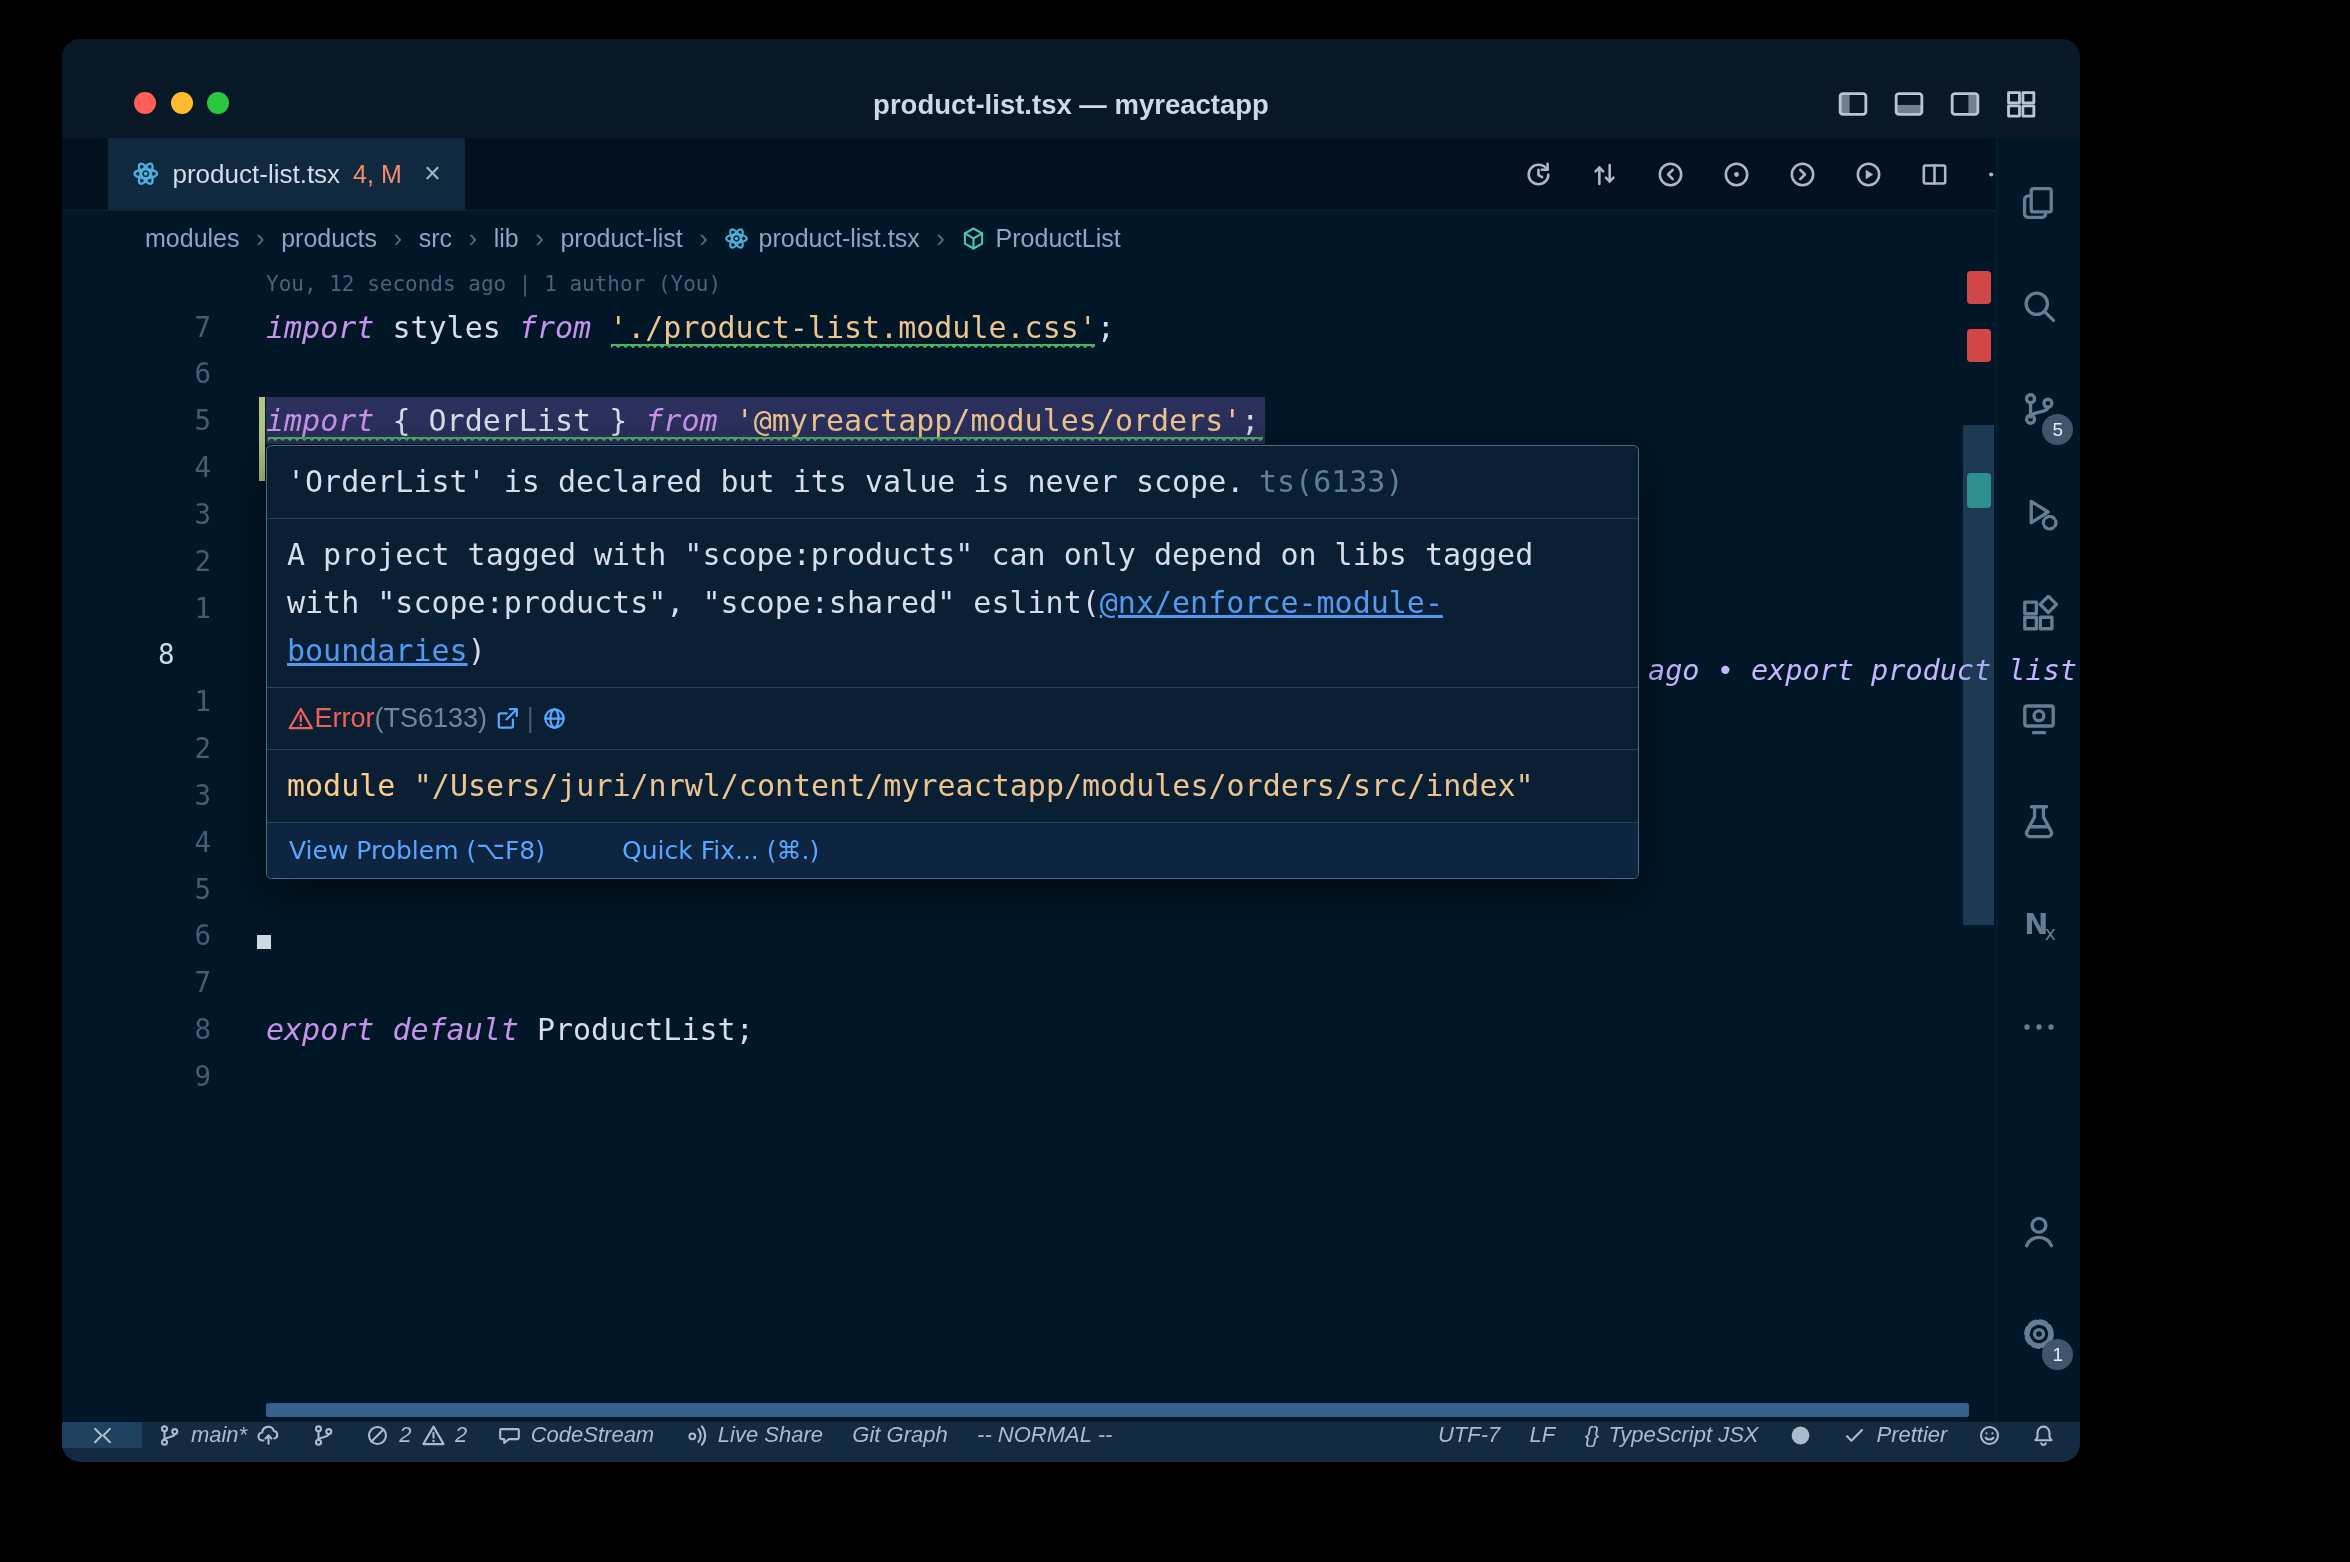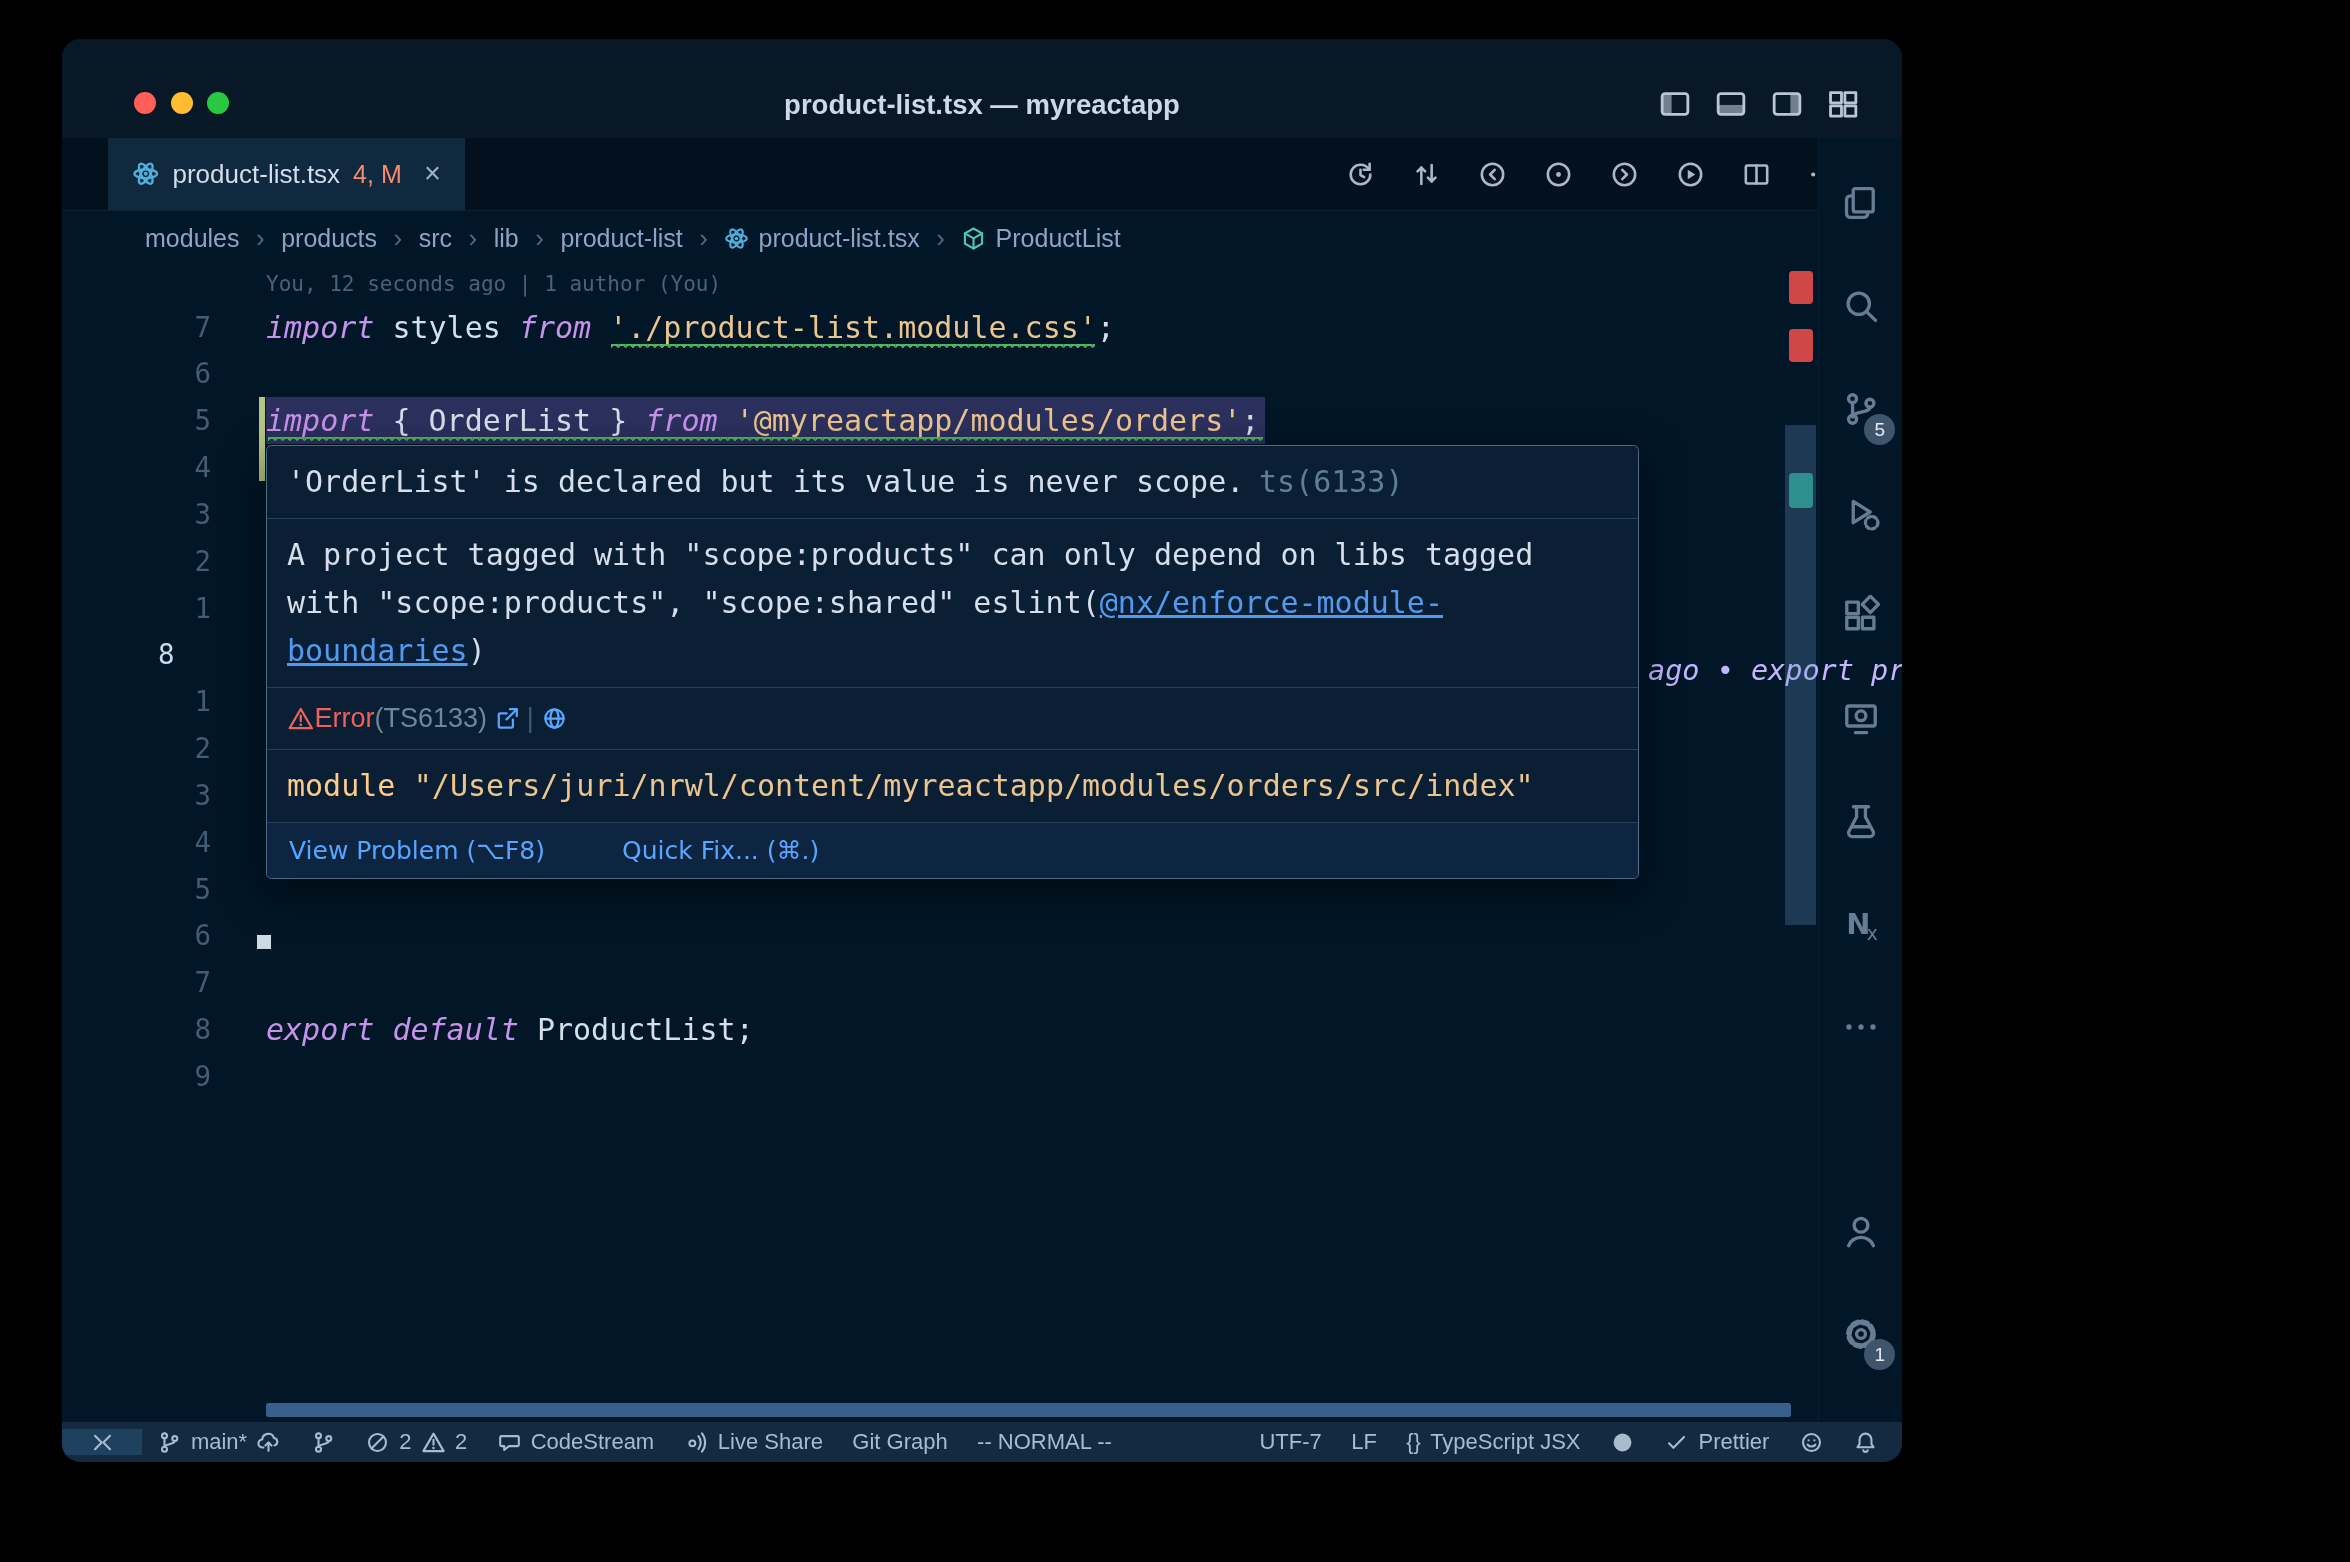--- a/index.html
+++ b/index.html
@@ -1,17 +1,17 @@
 <!DOCTYPE html>
 <html style="font-size:14.7px"><head>
 <meta charset="utf-8">
 <style>
   html,body{margin:0;padding:0;}
   body{width:2351px;height:1563px;background:#000;font-family:"Liberation Sans",sans-serif;position:relative;overflow:hidden;}
-  .window{position:absolute;left:62px;top:39px;width:1840px;height:1423px;background:#011627;border-radius:18.4px;overflow:hidden;box-shadow:0 37px 110px rgba(0,0,0,.85);}
+  .window{position:absolute;left:62px;top:39px;width:2018px;height:1423px;background:#011627;border-radius:18.4px;overflow:hidden;box-shadow:0 37px 110px rgba(0,0,0,.85);}
 
   
   .titlebar{position:absolute;top:0;left:0;right:0;height:99px;background:#081827;}
   .traffic{position:absolute;left:72px;top:53px;display:flex;gap:14.7px;}
   .tl{width:22px;height:22px;border-radius:50%;display:inline-block;}
   .tl-close{background:#ff5f57;} .tl-min{background:#febc2e;} .tl-zoom{background:#28c840;}
   .win-title{position:absolute;left:0;width:100%;top:50px;text-align:center;color:#cfd9e6;font-size:27.5px;font-weight:600;}
   .layout-controls{position:absolute;right:42px;top:48px;display:flex;gap:22px;color:#b9c6d4;}
   .lc-btn{width:34px;height:34px;display:inline-flex;cursor:pointer;}
 
@@ -80,21 +80,21 @@
 
   
   .activitybar{position:absolute;top:99px;right:0;width:84px;bottom:40px;background:#011627;border-left:1.8px solid #0a1e31;display:flex;flex-direction:column;align-items:center;padding-top:37px;box-sizing:border-box;}
   #activity-top,#activity-bottom{display:flex;flex-direction:column;align-items:center;}
   #activity-bottom{margin-top:auto;margin-bottom:13px;}
   .ab-item{position:relative;width:55px;height:55px;margin-bottom:48px;color:#647e94;display:flex;align-items:center;justify-content:center;cursor:pointer;}
   .ab-item .ico{width:40px;height:40px;display:inline-flex;}
   .ab-badge{position:absolute;right:-7.3px;bottom:-9.2px;min-width:31px;height:31px;border-radius:15.6px;background:#3f556b;color:#e3ecf5;font-size:19px;display:flex;align-items:center;justify-content:center;padding:0 3.7px;box-sizing:border-box;}
 
   
-  .statusbar{position:absolute;left:0;right:0;bottom:0;height:40px;background:#132a40;display:flex;align-items:center;font-size:22px;color:#a9bccd;z-index:5;}
+  .statusbar{position:absolute;left:0;right:0;bottom:0;height:40px;background:#132a40;display:flex;align-items:flex-start;font-size:22px;color:#a9bccd;z-index:5;font-style:italic;}
   .sb-group{display:flex;align-items:stretch;}
   .sb-right{margin-left:auto;padding-right:9.2px;}
   .sb-item{display:flex;align-items:center;gap:9.2px;padding:0 14.7px;cursor:pointer;}
   .sb-item.box{background:#1e4160;padding:0 27.5px;}
   .sb-item .ico{width:25px;height:25px;display:inline-flex;}
   .ico svg{width:100%;height:100%;display:block;}
   .ico{display:inline-flex;}
 </style>
 </head>
 <body>

